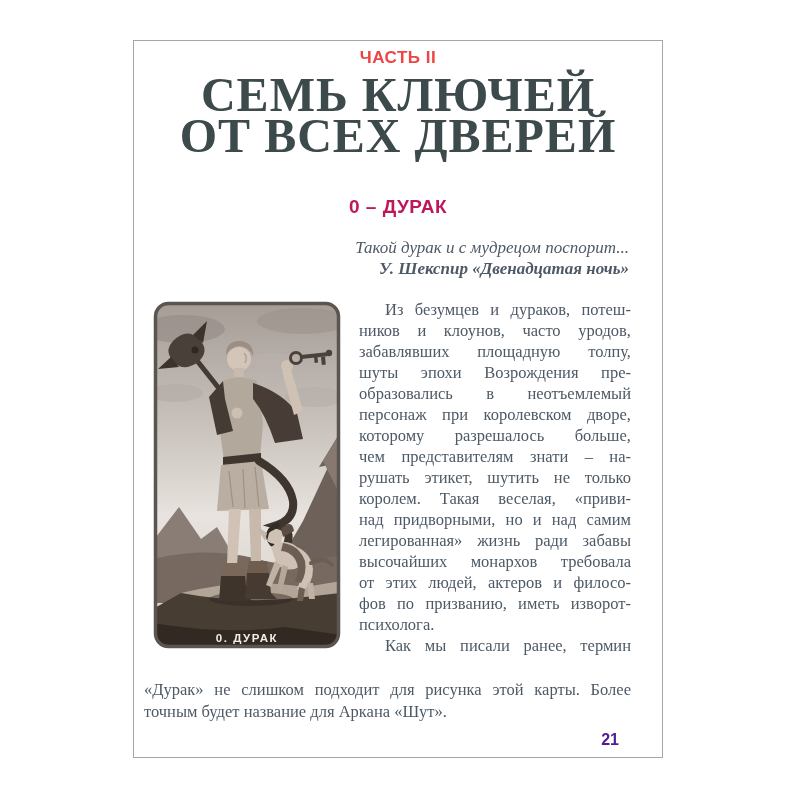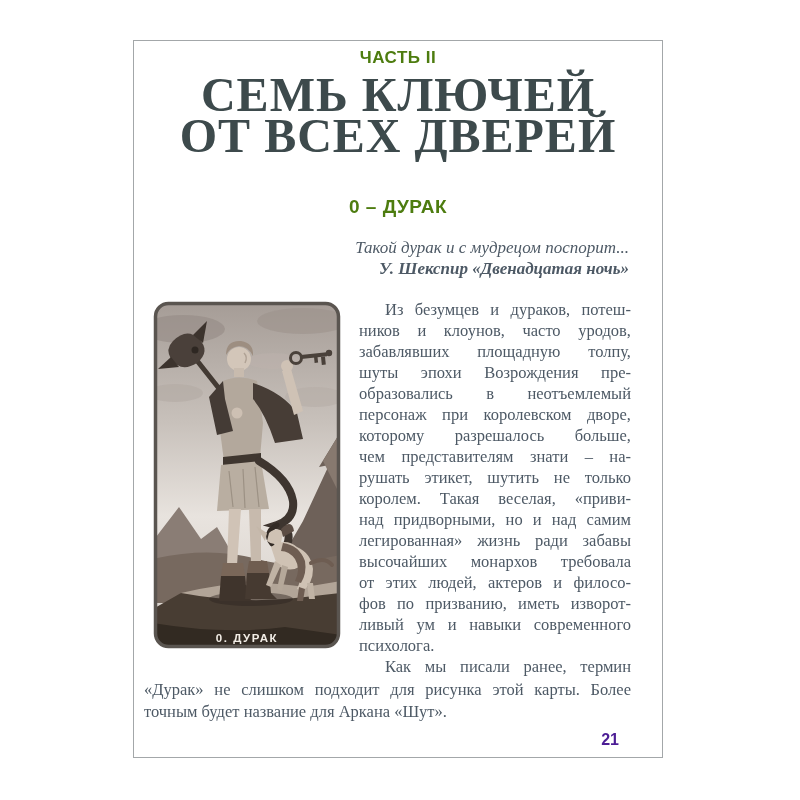--- a/index.html
+++ b/index.html
@@ -7,31 +7,31 @@
     width:800px; height:800px; background:#ffffff; position:relative;
     font-family:"Liberation Serif", serif; overflow:hidden;
   }
   .page {
     position:absolute; left:133px; top:40px; width:530px; height:718px;
     background:#ffffff; border:1.5px solid #a3a7a9; box-sizing:border-box;
   }
   .part-label {
     position:absolute; top:7px; left:0; right:0; text-align:center;
     font-family:"Liberation Sans", sans-serif; font-weight:bold;
-    font-size:17px; color:#4d7c0f; letter-spacing:.5px;
+    font-size:17px; color:#ef4444; letter-spacing:.5px;
   }
   .book-title {
     position:absolute; top:33px; left:0; right:0; text-align:center;
     font-family:"Liberation Serif", serif; font-weight:bold;
     font-size:48px; line-height:41px; color:#3d4a4c; letter-spacing:1px;
   }
   .section-heading {
     position:absolute; top:155px; left:0; right:0; text-align:center;
     font-family:"Liberation Sans", sans-serif; font-weight:bold;
-    font-size:19px; color:#4d7c0f; letter-spacing:.5px;
+    font-size:19px; color:#be185d; letter-spacing:.5px;
   }
   .epigraph {
     position:absolute; top:196px; right:33px; text-align:right;
     font-style:italic; font-size:17px; line-height:21px; color:#4d5965;
   }
   .epigraph .attr { font-weight:bold; }
   .card {
     position:absolute; left:19px; top:260px; width:188px; height:348px;
   }
   .column { position:absolute; left:225px; top:258px; width:272px; }
@@ -167,21 +167,20 @@
       <div class="bl">персонаж при королевском дворе,</div>
       <div class="bl">которому разрешалось больше,</div>
       <div class="bl">чем представителям знати – на-</div>
       <div class="bl">рушать этикет, шутить не только</div>
       <div class="bl">королем. Такая веселая, «приви-</div>
       <div class="bl">над придворными, но и над самим</div>
       <div class="bl">легированная» жизнь ради забавы</div>
       <div class="bl">высочайших монархов требовала</div>
       <div class="bl">от этих людей, актеров и филосо-</div>
       <div class="bl">фов по призванию, иметь изворот-</div>
-      <div class="bl">ливый ум и навыки современного</div>
       <div class="bl end">психолога.</div>
       <div class="bl ind">Как мы писали ранее, термин</div>
     </div>
 
   <div class="fullblock" id="full-lines">
       <div class="bl">«Дурак» не слишком подходит для рисунка этой карты. Более</div>
       <div class="bl end">точным будет название для Аркана «Шут».</div>
     </div>
 
   <div class="pagenum">21</div>

